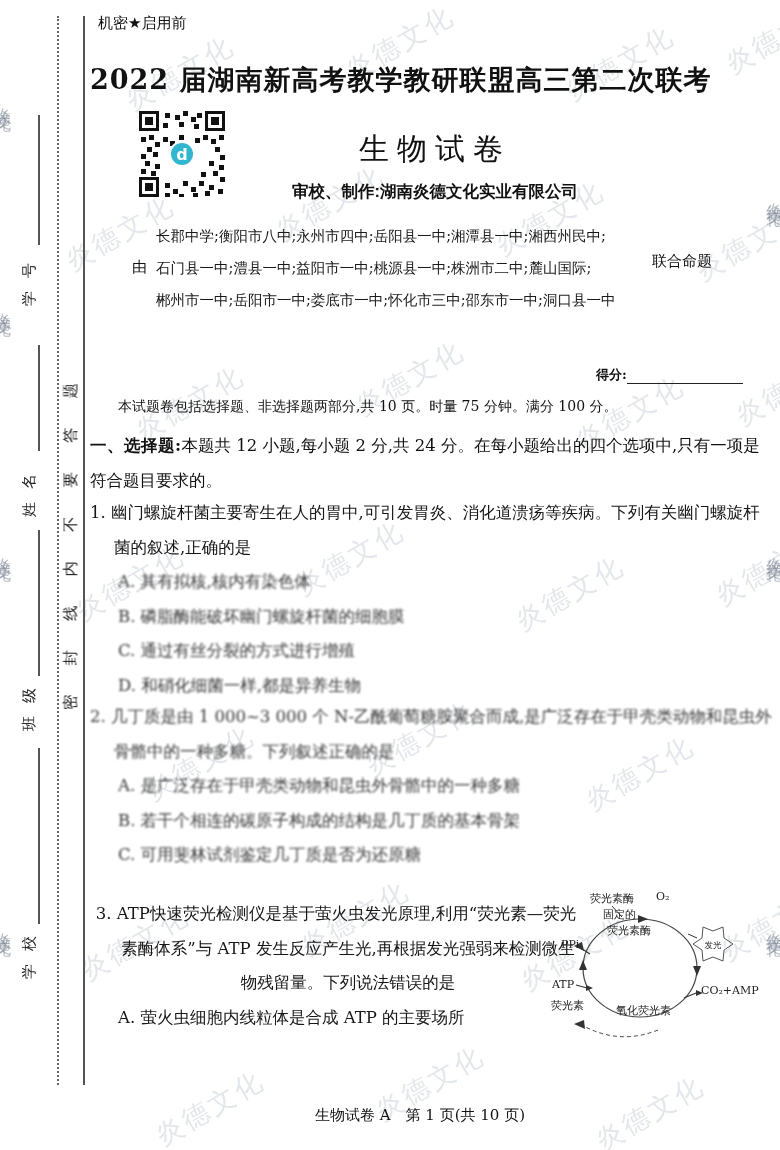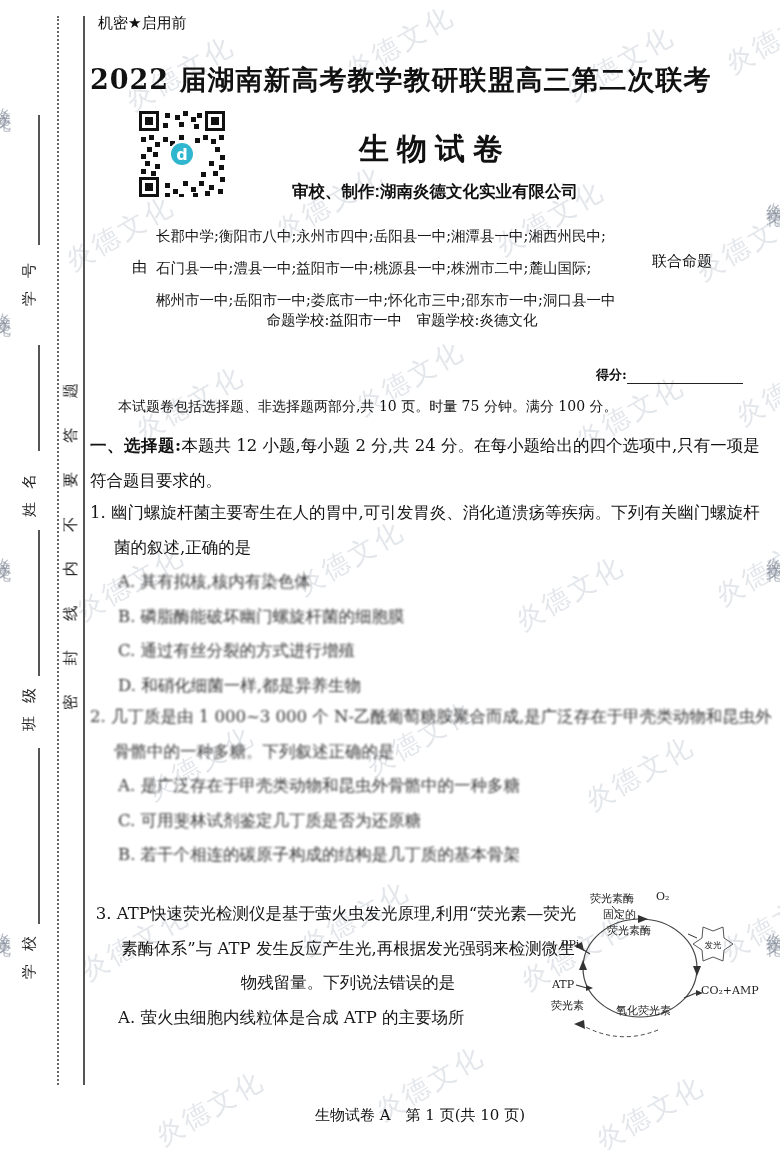--- a/index.html
+++ b/index.html
@@ -20,21 +20,21 @@
       font-size:15px;letter-spacing:13px;color:#222;}
   .seal-text{position:absolute;transform:translate(-50%,-50%) rotate(-90deg);white-space:nowrap;
       font-size:15.5px;letter-spacing:29px;color:#222;filter:blur(0.4px);}
   
   .confidential{position:absolute;left:98px;top:14px;font-size:15px;font-weight:normal;
       font-family:"DejaVu Sans","Liberation Sans",sans-serif;}
   .exam-title{position:absolute;left:90px;top:62px;width:660px;text-align:left;
       font-size:27px;font-weight:bold;letter-spacing:1px;}
   .qr{position:absolute;left:139px;top:111px;}
   .paper-title{position:absolute;left:110px;top:129px;width:650px;text-align:center;
-      font-size:30px;font-weight:bold;letter-spacing:8px;}
+      font-size:30px;font-weight:normal;letter-spacing:8px;}
   .producer{position:absolute;left:110px;top:181px;width:650px;text-align:center;
       font-size:16.5px;font-weight:bold;font-family:Liberation Sans, sans-serif;}
   .by-char{position:absolute;left:132px;top:258px;font-size:15px;}
   .schools{position:absolute;left:156px;top:220px;width:492px;font-size:14.5px;line-height:32px;color:#1a1a1a;}
   .joint{position:absolute;left:652px;top:252px;font-size:15px;}
   .setters{position:absolute;left:156px;top:311px;width:492px;text-align:center;font-size:14.5px;}
   .score{position:absolute;left:596px;top:366px;font-size:13px;font-weight:bold;}
   .score-line{display:inline-block;width:116px;border-bottom:1.5px solid #222;height:16px;vertical-align:bottom;}
   .instructions{position:absolute;left:90px;top:388px;width:682px;font-size:14px;line-height:36px;text-indent:2em;}
   .section-head{position:absolute;left:90px;top:428px;width:682px;font-size:16.5px;line-height:35px;}
@@ -173,21 +173,20 @@
   <div class="paper-title">生物试卷</div>
   <div class="producer">审校、制作:湖南炎德文化实业有限公司</div>
 
   <div class="by-char">由</div>
   <div class="schools">
     <div>长郡中学;衡阳市八中;永州市四中;岳阳县一中;湘潭县一中;湘西州民中;</div>
     <div>石门县一中;澧县一中;益阳市一中;桃源县一中;株洲市二中;麓山国际;</div>
     <div>郴州市一中;岳阳市一中;娄底市一中;怀化市三中;邵东市一中;洞口县一中</div>
   </div>
   <div class="joint">联合命题</div>
-  <div class="setters">命题学校:益阳市一中　审题学校:炎德文化</div>
 
   <div class="score">
     <span>得分:</span><span class="score-line"></span>
   </div>
 
   <div class="instructions">本试题卷包括选择题、非选择题两部分,共 10 页。时量 75 分钟。满分 100 分。</div>
 
   <div class="section-head">
     <b>一、选择题:</b><span>本题共 12 小题,每小题 2 分,共 24 分。在每小题给出的四个选项中,只有一项是符合题目要求的。</span>
   </div>
@@ -198,22 +197,22 @@
       <div class="opt">A. 其有拟核,核内有染色体</div>
       <div class="opt">B. 磷脂酶能破坏幽门螺旋杆菌的细胞膜</div>
       <div class="opt">C. 通过有丝分裂的方式进行增殖</div>
       <div class="opt">D. 和硝化细菌一样,都是异养生物</div>
     </div>
   </div>
 
   <div class="question fz2" style="top:700px;">
     <div class="stem"><span>2.</span> <span>几丁质是由 1 000~3 000 个 N-乙酰葡萄糖胺聚合而成,是广泛存在于甲壳类动物和昆虫外骨骼中的一种多糖。下列叙述正确的是</span></div>
     <div class="opt">A. 是广泛存在于甲壳类动物和昆虫外骨骼中的一种多糖</div>
+    <div class="opt">B. 若干个相连的碳原子构成的结构是几丁质的基本骨架</div>
     <div class="opt">C. 可用斐林试剂鉴定几丁质是否为还原糖</div>
-    <div class="opt">B. 若干个相连的碳原子构成的结构是几丁质的基本骨架</div>
   </div>
 
   <div class="question q3 fz" style="top:897px;">
     <div class="stem"><span>3.</span> <span>ATP快速荧光检测仪是基于萤火虫发光原理,利用“荧光素—荧光素酶体系”与 ATP 发生反应产生光,再根据发光强弱来检测微生物残留量。下列说法错误的是</span></div>
     <div class="opt">A. 萤火虫细胞内线粒体是合成 ATP 的主要场所</div>
   </div>
 
   <svg class="diagram fz" width="234" height="172" viewBox="0 0 234 172">
     <ellipse cx="94" cy="86" rx="57" ry="49" fill="none" stroke="#444" stroke-width="1.2"></ellipse>
     <g fill="#333">

